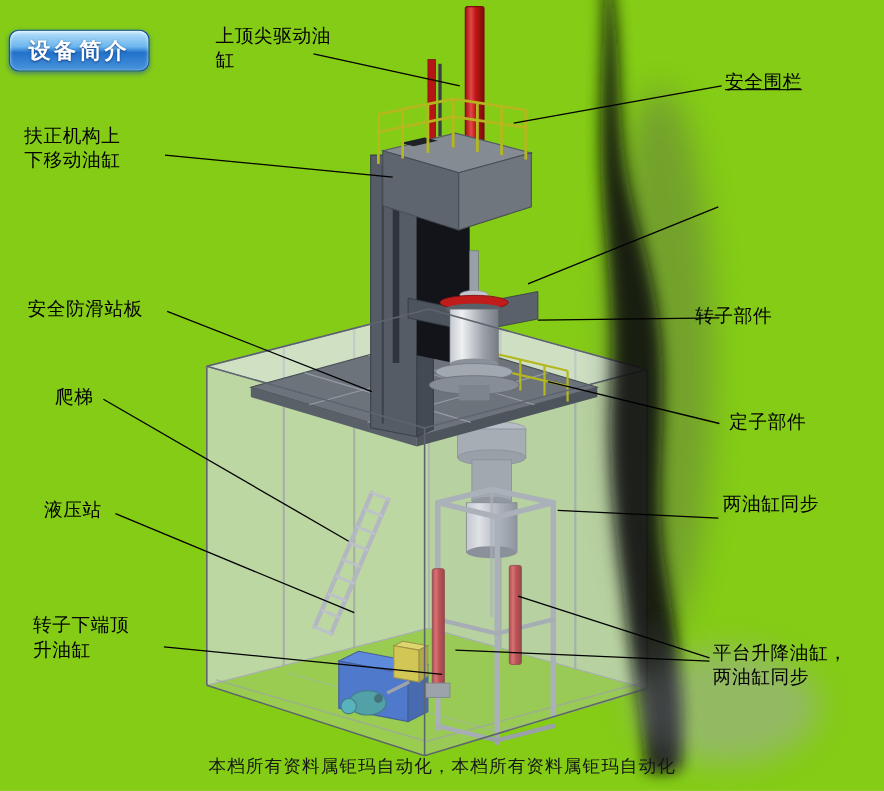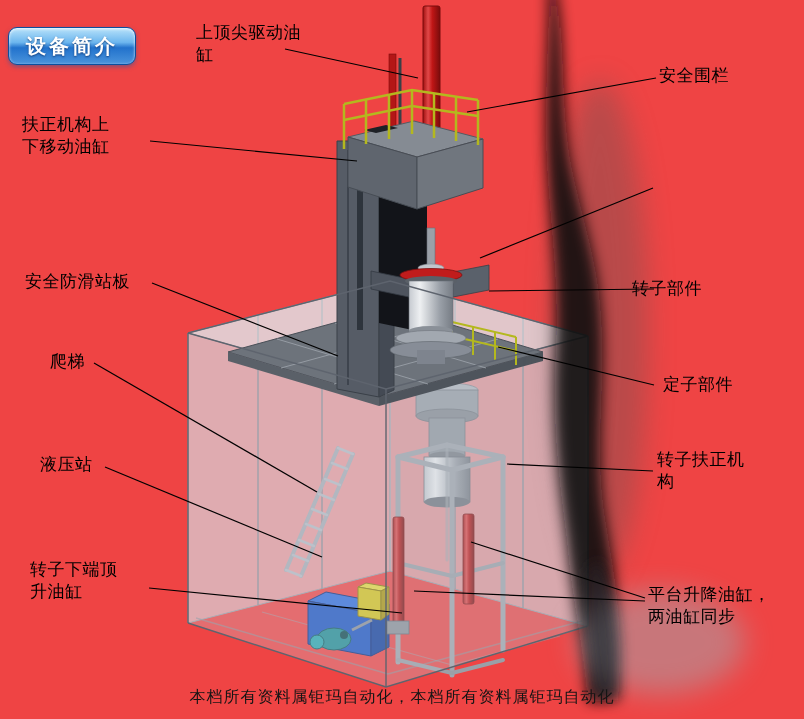--- a/index.html
+++ b/index.html
@@ -1,18 +1,18 @@
 <!DOCTYPE html>
 <html><head>
 <meta charset="utf-8">
 <style>
   * { margin:0; padding:0; box-sizing:border-box; }
   html,body { width:804px; height:719px; }
   body { background:#ffffff; font-family:"DejaVu Sans", sans-serif; position:relative; overflow:hidden; }
-  .page { position:absolute; left:0; top:0; width:804px; height:719px; background:#ef4444; }
+  .page { position:absolute; left:0; top:0; width:804px; height:719px; background:#84cc16; }
   .drawing { position:absolute; left:0; top:0; }
   .label { position:absolute; font-size:17px; line-height:1.32; color:#000; letter-spacing:0.5px; word-break:break-all; }
   .badge {
     position:absolute; left:8px; top:27px; width:128px; height:38px; border-radius:9px;
     background:linear-gradient(180deg,#b8e2fa 0%,#6cb6ee 40%,#2272cc 55%,#4a94dc 100%);
     border:1px solid #0c4f9e;
     box-shadow:0 2px 4px rgba(40,90,160,.55), inset 0 1px 3px rgba(255,255,255,.85);
     display:flex; align-items:center; justify-content:center;
   }
   .badge span { color:#ffffff; font-size:20px; font-weight:bold; letter-spacing:3px; text-shadow:0 1px 2px rgba(10,50,110,.85); }
@@ -226,26 +226,26 @@
       <line x1="645" y1="598" x2="471" y2="542"></line>
       <line x1="645" y1="601" x2="414" y2="591"></line>
     </g>
   </svg>
 
   <div class="badge">
     <span>设备简介</span>
   </div>
 
   <div class="label" style="left:196px; top:22px; width:112px;font-family:Liberation Serif, serif;">上顶尖驱动油缸</div>
-  <div class="label" style="left:659px; top:64px; width:90px;">安全围栏</div>
+  <div class="label" style="left:659px; top:64px; width:90px;text-decoration:underline;">安全围栏</div>
   <div class="label" style="left:22px;  top:113px; width:94px;">扶正机构上下移动油缸</div>
   <div class="label" style="left:25px;  top:270px; width:115px;">安全防滑站板</div>
   <div class="label" style="left:632px; top:277px; width:80px;">转子部件</div>
   <div class="label" style="left:50px;  top:350px; width:50px;">爬梯</div>
   <div class="label" style="left:658px; top:373px; width:80px;text-align:center;">定子部件</div>
   <div class="label" style="left:40px;  top:453px; width:65px;">液压站</div>
-  <div class="label" style="left:657px; top:448px; width:94px;">转子扶正机构</div>
+  <div class="label" style="left:657px; top:448px; width:94px;">两油缸同步</div>
   <div class="label" style="left:648px; top:583px; width:128px;">平台升降油缸，两油缸同步</div>
   <div class="label" style="left:30px;  top:558px; width:94px;">转子下端顶升油缸</div>
 
   <div class="footer">本档所有资料属钜玛自动化，本档所有资料属钜玛自动化</div>
 
 </div>
 
 </body></html>

